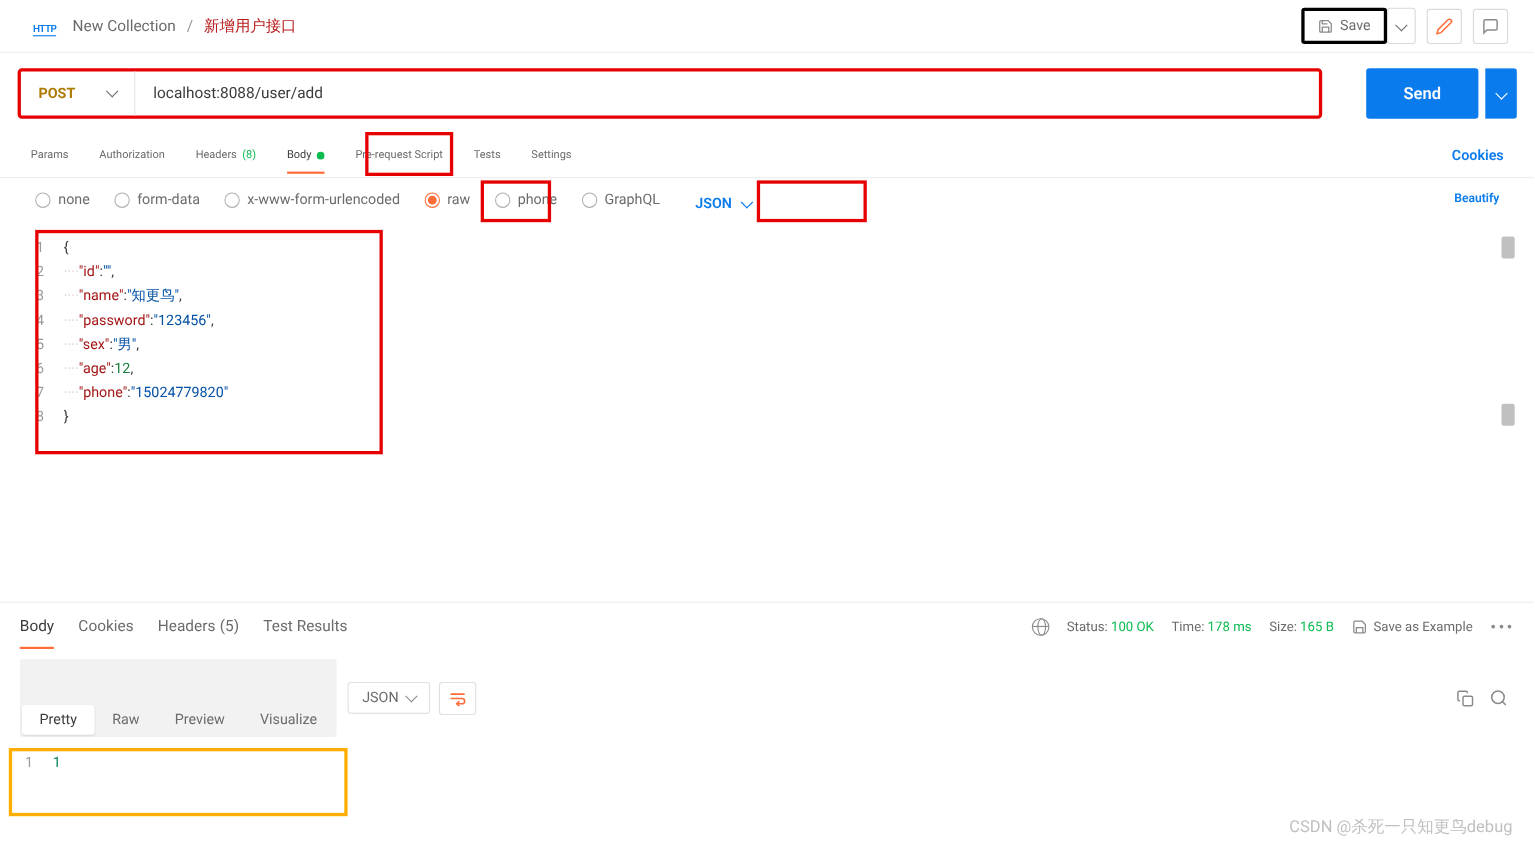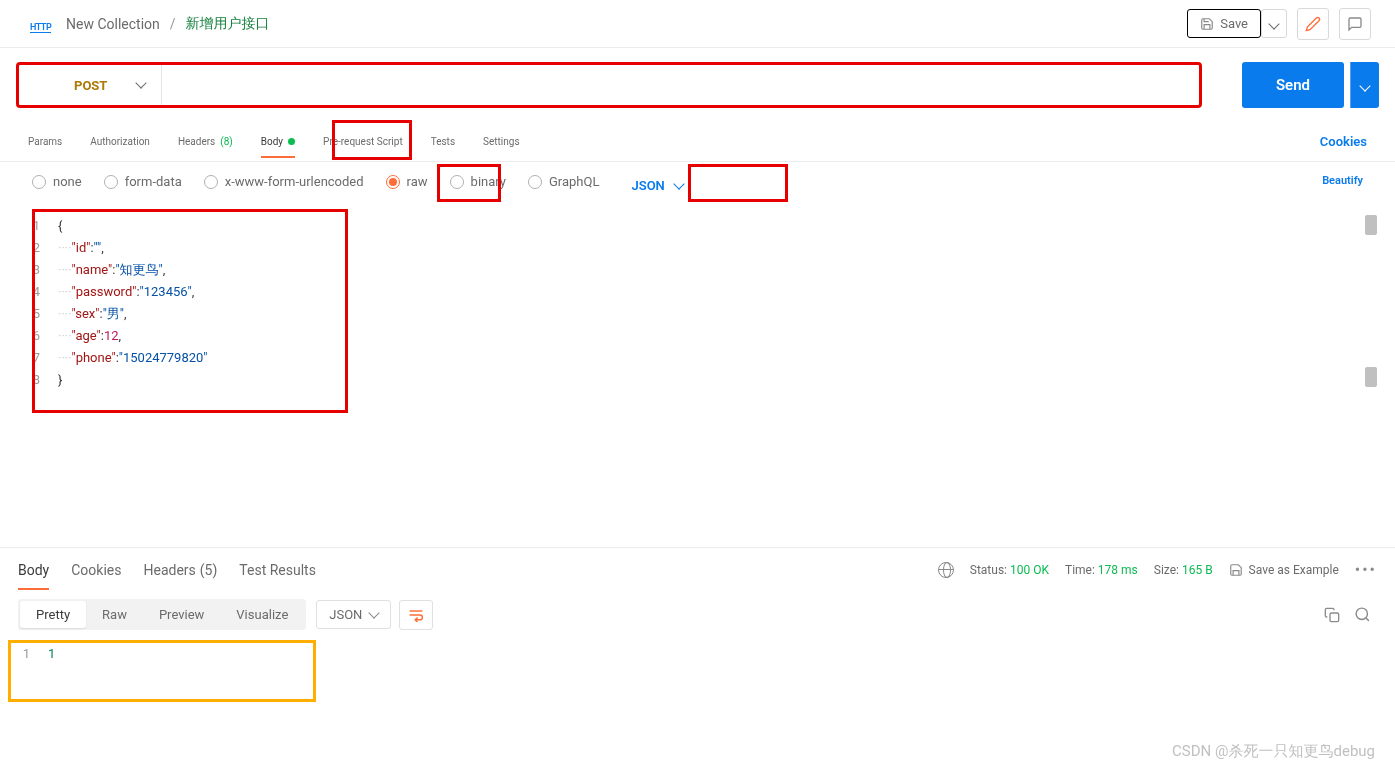--- a/index.html
+++ b/index.html
@@ -1,32 +1,32 @@
 <!DOCTYPE html>
 <html><head>
 <meta charset="utf-8">
 <style>
 * { box-sizing: border-box; margin: 0; padding: 0; font-family: -apple-system, BlinkMacSystemFont, "Segoe UI", Roboto, sans-serif; }
 body { background: #fff; color: #3b3b3b; font-size: 13px; width: 1395px; height: 771px; overflow: hidden; position: relative; }
 
 .top-bar { display: flex; align-items: center; justify-content: space-between; padding: 8px 24px 8px 30px; border-bottom: 1px solid #ededed; height: 48px; }
 .crumbs { display: flex; align-items: center; gap: 10px; color: #6b6b6b; font-size: 14px; }
 .crumbs .sep { color: #999; }
-.crumbs .current { color: #15803d; }
+.crumbs .current { color: #b91c1c; }
 .http-icon { width: 26px; height: 14px; position: relative; }
 .http-icon::before { content: "HTTP"; font-size: 9px; color: #097bed; font-weight: 600; border-bottom: 1px solid #097bed; letter-spacing: -0.5px; }
 
 .top-actions { display: flex; align-items: center; gap: 10px; }
-.save-btn { display: flex; align-items: center; gap: 6px; border: 1px solid #000000; background: #fff; padding: 6px 12px; border-radius: 3px; color: #6b6b6b; cursor: pointer; font-size: 13px; }
+.save-btn { display: flex; align-items: center; gap: 6px; border: 3px solid #000000; background: #fff; padding: 6px 12px; border-radius: 3px; color: #6b6b6b; cursor: pointer; font-size: 13px; }
 .save-caret { border: 1px solid #d9d9d9; background: #fff; padding: 6px 8px; border-radius: 3px; color: #6b6b6b; cursor: pointer; }
 .icon-btn { border: 1px solid #d9d9d9; background: #fff; width: 32px; height: 32px; border-radius: 3px; display: flex; align-items: center; justify-content: center; cursor: pointer; }
 
 .req-row { display: flex; align-items: stretch; padding: 14px 16px; gap: 10px; }
 .req-box { flex: 1; display: flex; border: 3px solid #e60000; border-radius: 4px; height: 46px; background: #fff; }
-.method-cell { display: flex; align-items: center; gap: 30px; padding: 0 16px; border-right: 1px solid #e5e5e5; cursor: pointer; margin-left: 39px; }
+.method-cell { display: flex; align-items: center; gap: 30px; padding: 0 16px; border-right: 1px solid #e5e5e5; cursor: pointer; }
 .method-cell .m { color: #ad7a03; font-weight: 700; font-size: 13px; }
 .url-cell { flex: 1; display: flex; align-items: center; padding: 0 16px; color: #3b3b3b; font-size: 14px; }
 .url-cell input { border: none; outline: none; width: 100%; font-size: 14px; color: #3b3b3b; }
 
 .send-btn { background: #097bed; color: #fff; border: none; border-radius: 3px; padding: 0 34px; font-size: 15px; font-weight: 600; cursor: pointer; display: flex; align-items: center; margin-left: 30px; }
 .send-caret { background: #097bed; color: #fff; border: none; border-left: 1px solid rgba(255,255,255,0.3); border-radius: 0 3px 3px 0; padding: 0 10px; cursor: pointer; margin-left: -4px; }
 
 .tabs-row { display: flex; align-items: center; justify-content: space-between; padding: 0 28px; border-bottom: 1px solid #ededed; height: 40px; }
 .tabs { display: flex; gap: 28px; }
 .tab { color: #6b6b6b; font-size: 10px; cursor: pointer; padding: 10px 0; position: relative; display: flex; align-items: center; gap: 5px; }
@@ -63,21 +63,21 @@
 .resp-tabs { display: flex; gap: 22px; }
 .rtab { color: #6b6b6b; font-size: 14px; cursor: pointer; padding: 12px 0; position: relative; display: flex; align-items: center; gap: 4px; }
 .rtab.active { color: #3b3b3b; }
 .rtab.active::after { content: ""; position: absolute; bottom: 0; left: 0; right: 0; height: 2px; background: #ff6c37; }
 .resp-meta { display: flex; align-items: center; gap: 16px; font-size: 12px; color: #6b6b6b; }
 .resp-meta .ok { color: #0cbb52; }
 .resp-meta .link { display: flex; align-items: flex-end; gap: 6px; cursor: pointer; }
 
 .resp-toolbar { display: flex; align-items: center; padding: 8px 18px; gap: 0; }
 .view-group { display: flex; background: #f2f2f2; border-radius: 3px; padding: 2px; }
-.view-btn { padding: 6px 16px; font-size: 13px; color: #6b6b6b; cursor: pointer; border-radius: 3px; }
+.view-btn { padding: 6px 16px; font-size: 13px; color: #6b6b6b; cursor: pointer; border-radius: 3px; margin-top: 40px; }
 .view-btn.active { background: #fff; color: #3b3b3b; box-shadow: 0 1px 2px rgba(0,0,0,0.1); }
 .dd-btn { margin-left: 10px; display: flex; align-items: center; gap: 8px; padding: 6px 12px; border: 1px solid #e0e0e0; border-radius: 3px; color: #6b6b6b; font-size: 13px; cursor: pointer; }
 .wrap-icon-btn { margin-left: 8px; width: 34px; height: 30px; display: flex; align-items: center; justify-content: center; border: 1px solid #e0e0e0; border-radius: 3px; cursor: pointer; }
 .resp-toolbar .spacer { flex: 1; }
 .tool-icon { width: 30px; height: 30px; display: flex; align-items: center; justify-content: center; cursor: pointer; color: #6b6b6b; }
 
 .resp-body-wrap { margin: 4px 8px; position: relative; }
 .resp-box { position: absolute; top: -2px; left: 0; width: 308px; height: 62px; border: 3px solid #ffae00; pointer-events: none; }
 .resp-body { font-family: Menlo, Consolas, monospace; font-size: 13px; padding: 4px 0; }
 .resp-line { display: flex; }
@@ -123,20 +123,23 @@
     </button>
   </div>
 </div>
 
 <div class="req-row">
   <div class="req-box">
     <div class="method-cell">
       <span class="m">POST</span>
       <span class="chev" style="color:#6b6b6b"></span>
     </div>
+    <div class="url-cell">
+      <input value="localhost:8088/user/add" style="">
+    </div>
   </div>
   <button class="send-btn">
       <span>Send</span>
     </button>
   <button class="send-caret"><span class="chev" style="color:#fff"></span></button>
 </div>
 
 <div class="tabs-row" style="position:relative">
   <div class="tabs">
     <div class="tab">Params</div>
@@ -169,21 +172,21 @@
   <div class="radio-opt">
       <span class="r"></span>
       <span>x-www-form-urlencoded</span>
     </div>
   <div class="radio-opt sel">
       <span class="r"></span>
       <span>raw</span>
     </div>
   <div class="radio-opt">
       <span class="r"></span>
-      <span>binary</span>
+      <span>phone</span>
     </div>
   <div class="radio-opt">
       <span class="r"></span>
       <span>GraphQL</span>
     </div>
   <div class="json-dd">
     <span>JSON</span>
     <span class="chev" style="color:#097bed"></span>
   </div>
   <div class="tab-box" style="left:437px;top:2px;width:64px;height:38px"></div>
@@ -209,21 +212,21 @@
       <div class="editor-line">
         <span class="ln">4</span>
         <span class="code"><span class="ws">····</span><span class="str">"password"</span><span class="punct">:</span><span class="val" style="color: rgb(4, 81, 165);">"123456"</span><span class="punct">,</span></span>
       </div>
       <div class="editor-line">
         <span class="ln">5</span>
         <span class="code"><span class="ws">····</span><span class="str">"sex"</span><span class="punct">:</span><span class="val" style="color: rgb(4, 81, 165);">"男"</span><span class="punct">,</span></span>
       </div>
       <div class="editor-line">
         <span class="ln">6</span>
-        <span class="code"><span class="ws">····</span><span class="str">"age"</span><span class="punct">:</span><span class="val" style="color: #be185d;">12</span><span class="punct">,</span></span>
+        <span class="code"><span class="ws">····</span><span class="str">"age"</span><span class="punct">:</span><span class="val" style="color: #15803d;">12</span><span class="punct">,</span></span>
       </div>
       <div class="editor-line">
         <span class="ln">7</span>
         <span class="code"><span class="ws">····</span><span class="str">"phone"</span><span class="punct">:</span><span class="val" style="color: rgb(4, 81, 165);">"15024779820"</span></span>
       </div>
       <div class="editor-line">
         <span class="ln">8</span>
         <span class="code"><span class="punct">}</span></span>
       </div>
     </div>

